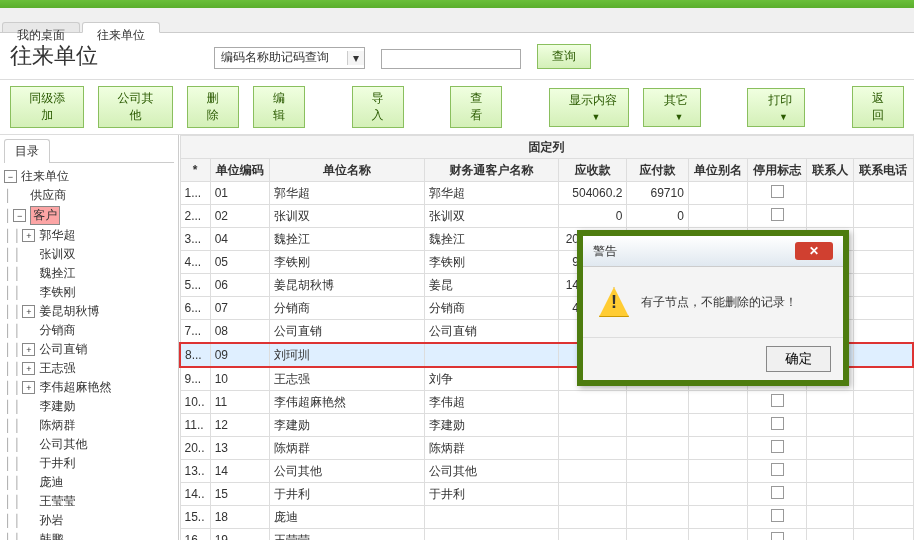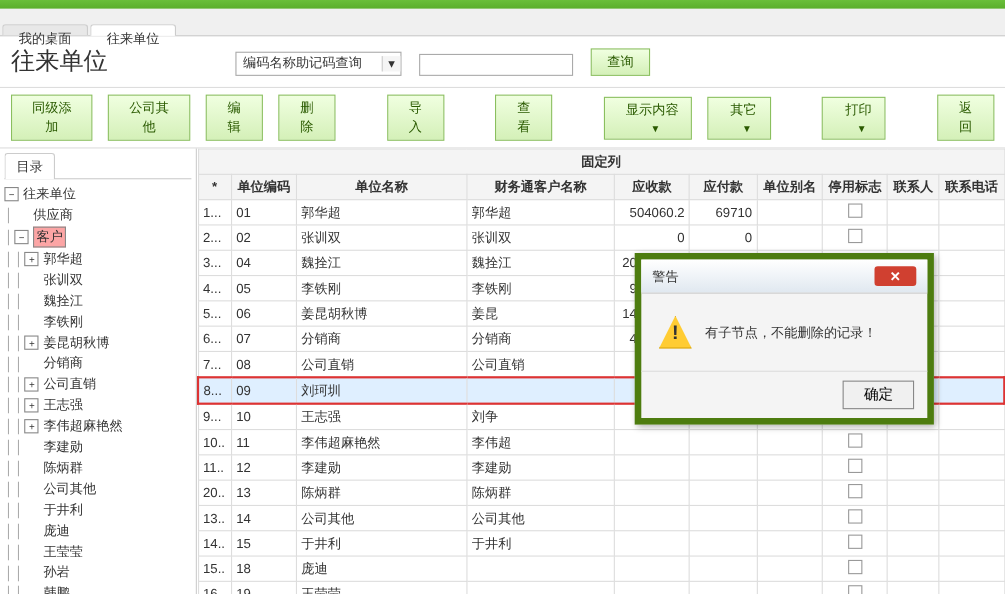--- a/index.html
+++ b/index.html
@@ -66,22 +66,22 @@
       <span class="combo-btn">▾</span>
     </div>
     <input class="search-input" placeholder="" style="">
     <button class="btn">查询</button>
   </div>
 </div>
 
 <div class="toolbar">
   <button class="btn">同级添加</button>
   <button class="btn">公司其他</button>
+  <button class="btn">删除</button>
   <button class="btn">编辑</button>
-  <button class="btn">删除</button>
   <span class="spacer"></span>
   <button class="btn">导入</button>
   <span class="spacer"></span>
   <button class="btn">查看</button>
   <span class="spacer"></span>
   <button class="btn drop"><span>显示内容</span><span class="caret">▼</span></button>
   <button class="btn drop"><span>其它</span><span class="caret">▼</span></button>
   <span class="spacer"></span>
   <button class="btn drop"><span>打印</span><span class="caret">▼</span></button>
   <span class="spacer"></span>

